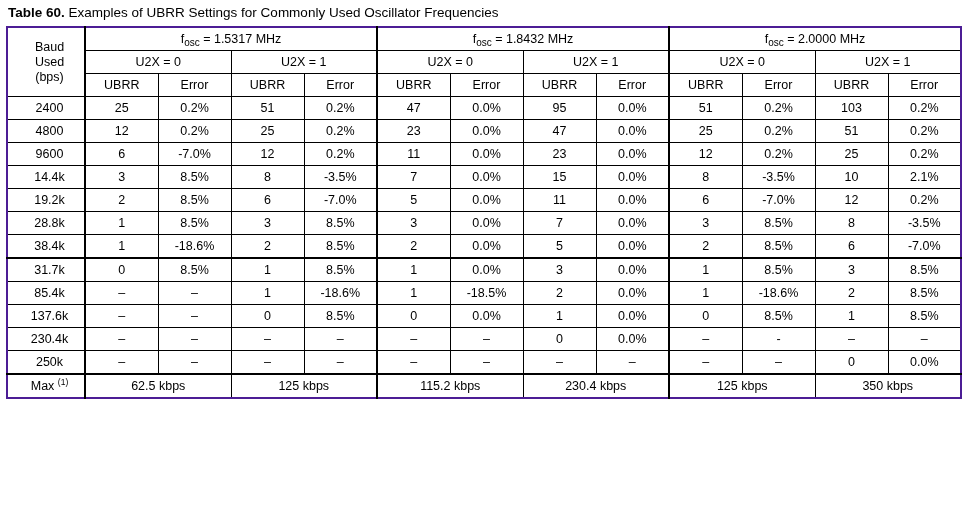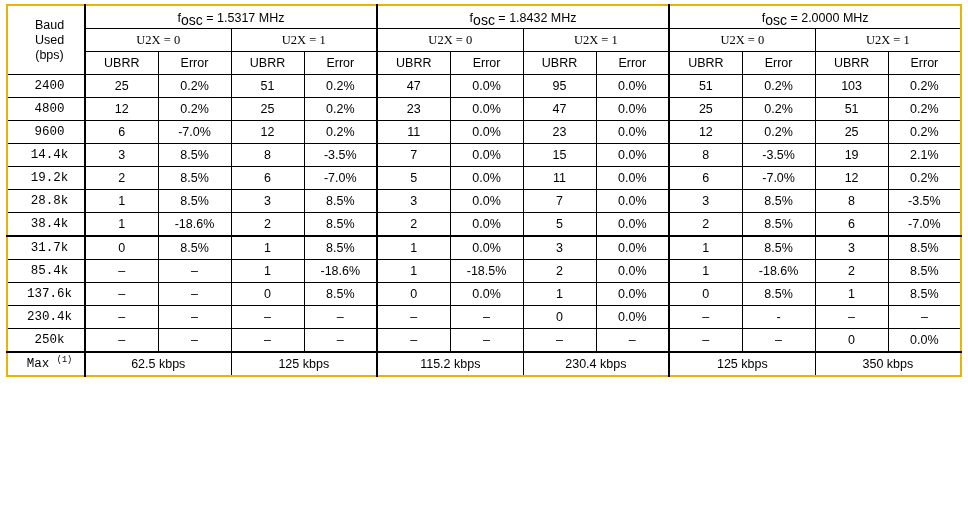--- a/index.html
+++ b/index.html
@@ -45,52 +45,50 @@
     margin: 0;
     text-align: center;
     vertical-align: middle;
     font-weight: normal;
     font-size: 12.5px;
     height: 22px;
     background: #ffffff;
   }
   
   table.ubrr {
-    border: 2px solid #eab308;
+    border: 2px solid #4c1d95;
   }
   .hdr-freq {
     font-weight: bold;
     height: 22px;
   }
   .hdr-u2x {
     font-weight: bold;
     height: 20px;
-    font-family: Liberation Serif, serif;
   }
   .hdr-col {
     font-weight: bold;
     height: 22px;
   }
   sub {
-    font-size: 14px;
+    font-size: 10px;
     vertical-align: baseline;
     position: relative;
     top: 3px;
   }
   sup {
     font-size: 8.5px;
     vertical-align: baseline;
     position: relative;
     top: -5px;
   }
   .baudcell {
     text-align: left;
     padding-left: 7px !important;
     font-weight: normal;
-    font-family: Liberation Mono, monospace;
   }
   .baudhdr {
     text-align: left;
     padding-left: 7px !important;
     font-weight: bold;
     line-height: 15px;
   }
   .b { font-weight: bold; }
   .grp-left {
     border-left: 2px solid #000000 !important;
@@ -106,20 +104,24 @@
   }
   col.c-baud { width: 78px; }
   col.c-ubrr { width: 73px; }
   col.c-err  { width: 73px; }
 </style>
 </head>
 <body>
 
 <div class="page">
 
+  <div class="caption">
+    <span class="cap-label">Table 60.</span>
+    <span class="cap-text">Examples of UBRR Settings for Commonly Used Oscillator Frequencies</span>
+  </div>
 
   <table class="ubrr">
     <colgroup>
       <col class="c-baud">
       <col class="c-ubrr">
         <col class="c-err">
       <col class="c-ubrr">
         <col class="c-err">
       <col class="c-ubrr">
         <col class="c-err">
@@ -221,21 +223,21 @@
           <td class="grp-left">3</td>
           <td class="">8.5%</td>
           <td class="">8</td>
           <td class="">-3.5%</td>
           <td class="b grp-left">7</td>
           <td class="b">0.0%</td>
           <td class="b">15</td>
           <td class="b">0.0%</td>
           <td class="grp-left">8</td>
           <td class="">-3.5%</td>
-          <td class="">19</td>
+          <td class="">10</td>
           <td class="">2.1%</td>
         </tr>
         <tr>
           <td class="baudcell">19.2k</td>
           <td class="grp-left">2</td>
           <td class="">8.5%</td>
           <td class="">6</td>
           <td class="">-7.0%</td>
           <td class="b grp-left">5</td>
           <td class="b">0.0%</td>

